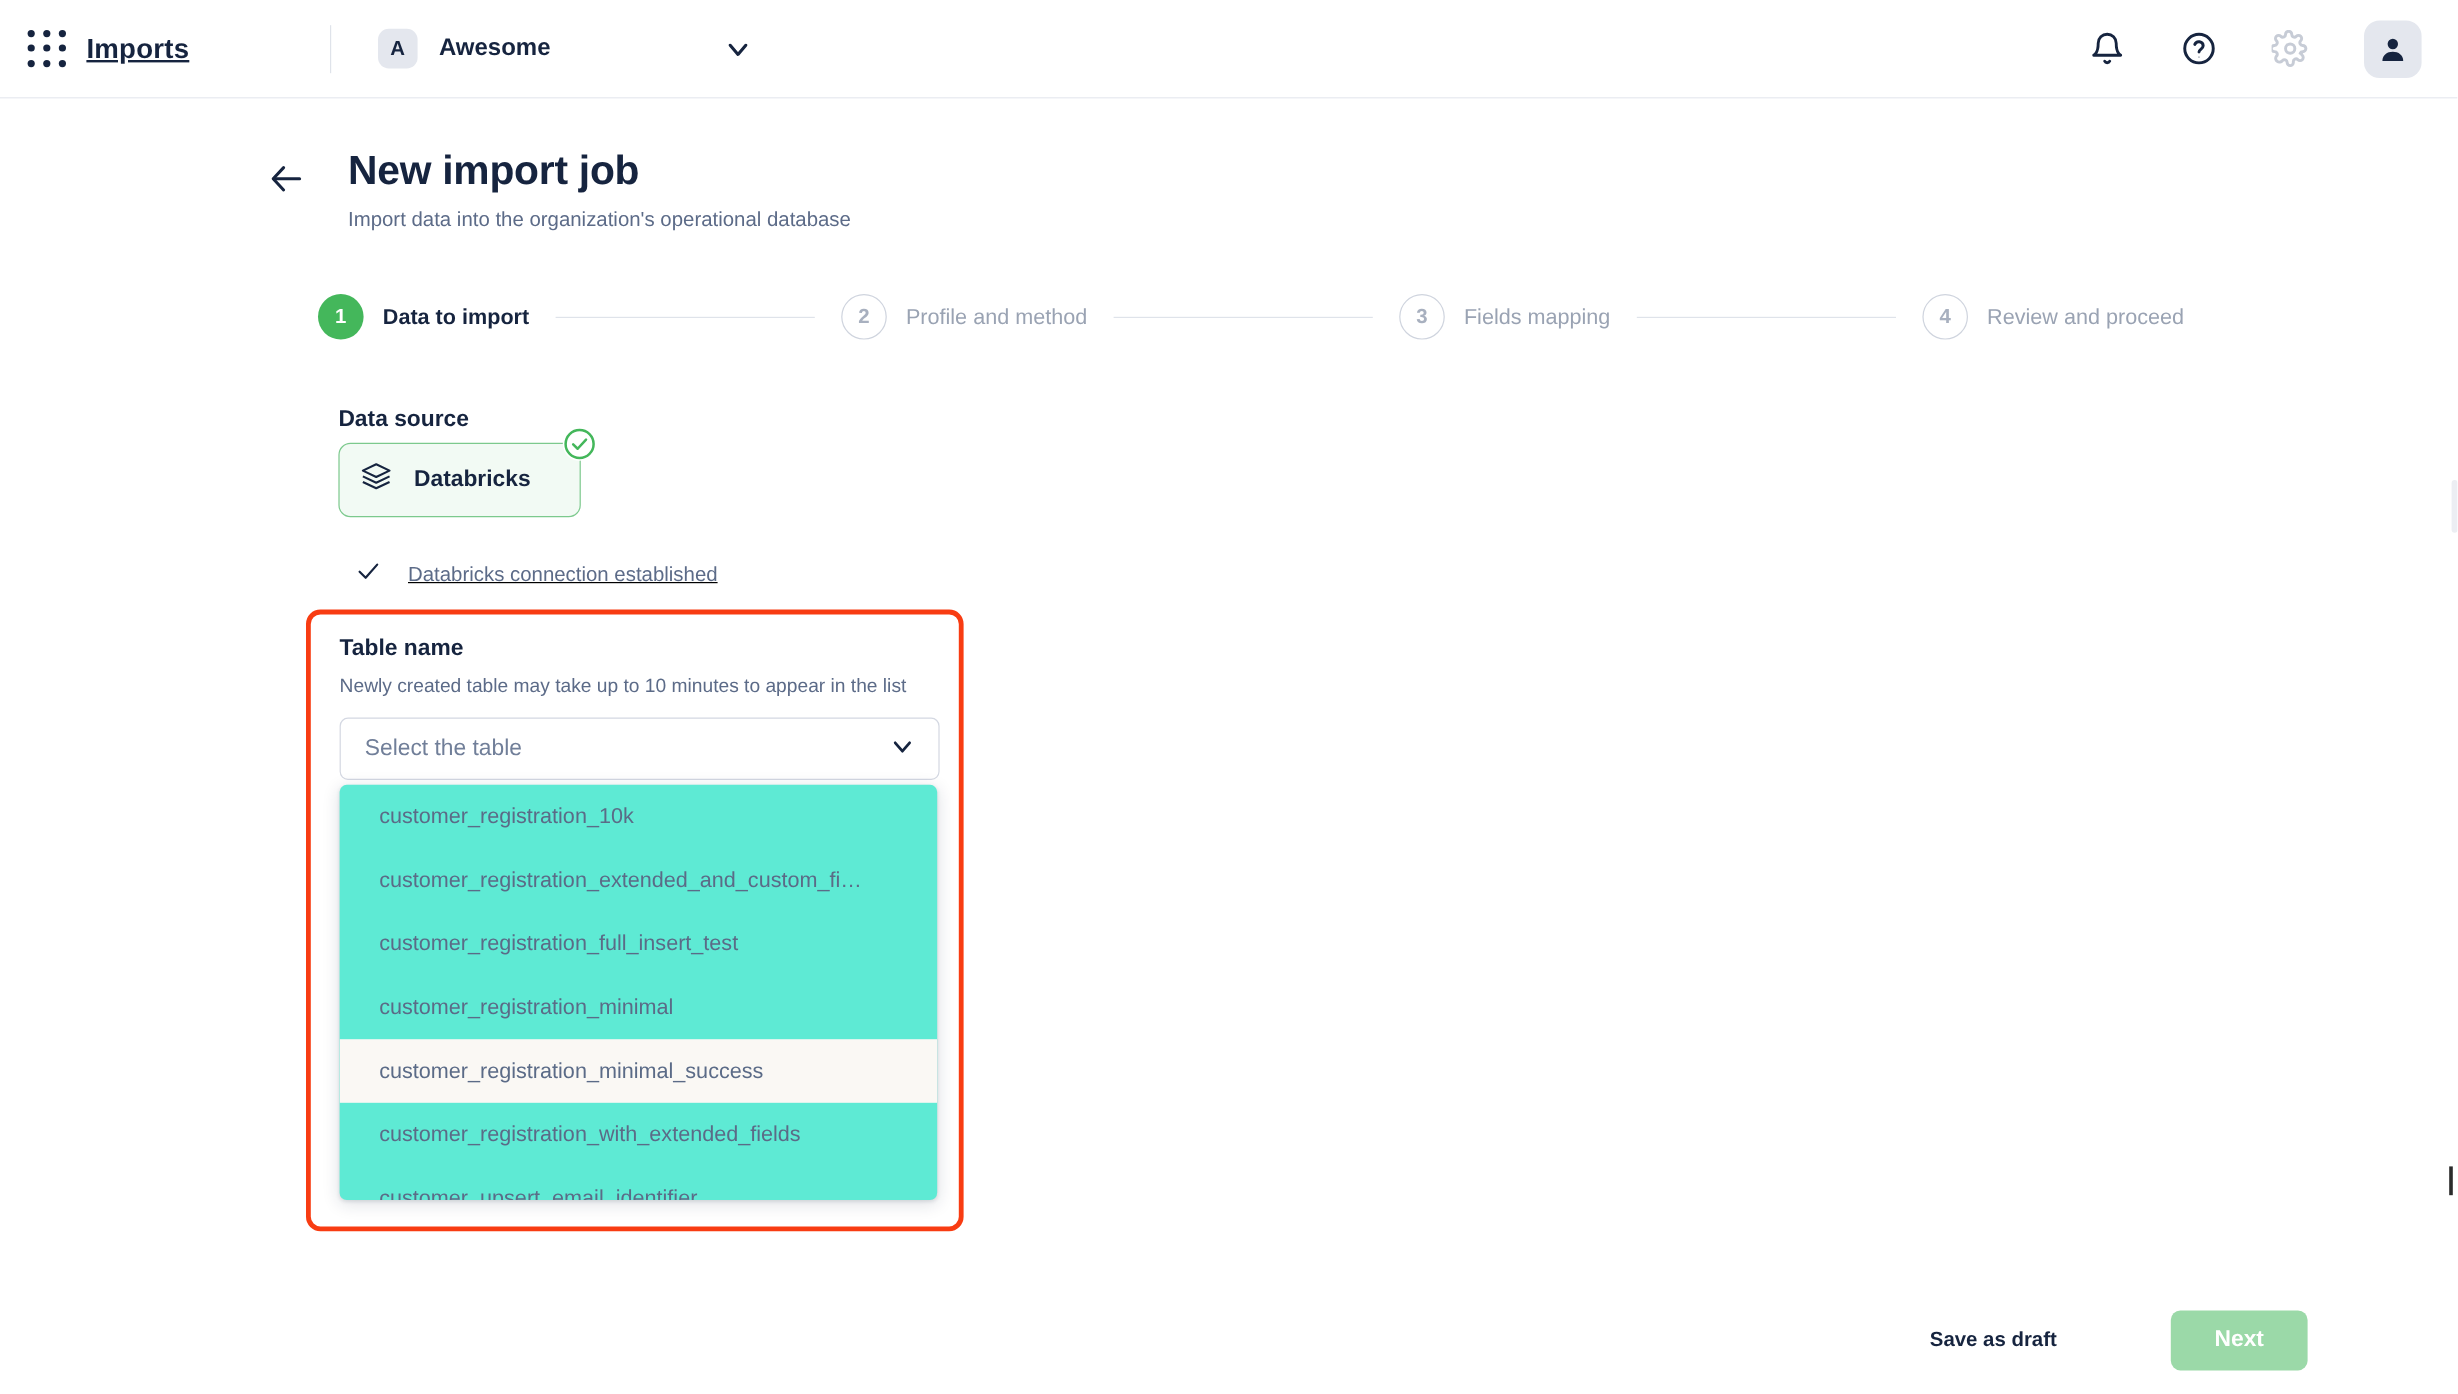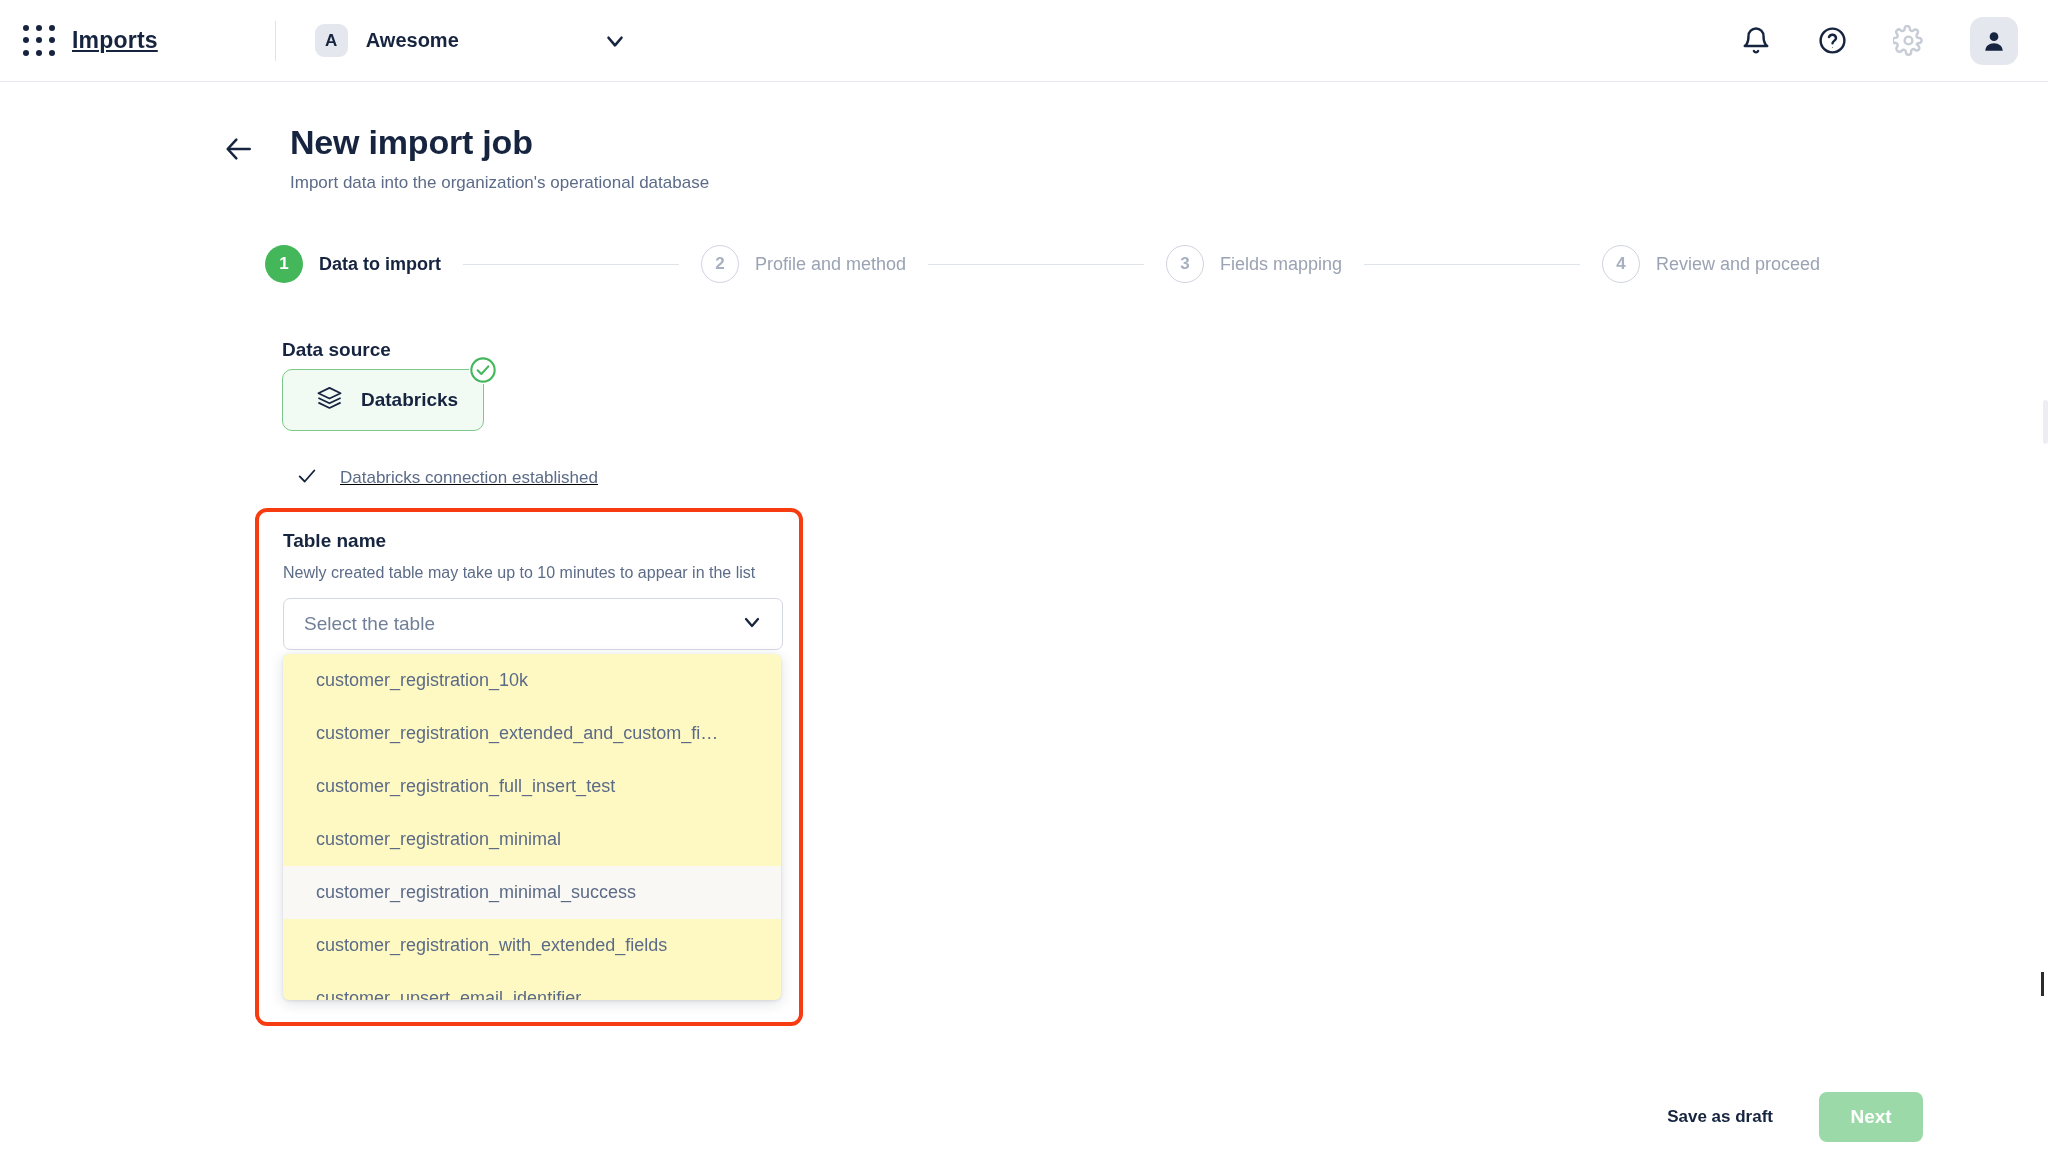--- a/index.html
+++ b/index.html
@@ -70,21 +70,21 @@
   .step-label { margin-left:16px; font-size:18px; white-space:nowrap; }
   .step.active .step-label { color:#16243f; font-weight:700; }
   .step.idle .step-label { color:#9aa3b3; font-weight:400; }
   .step-line { flex:1 1 auto; height:1px; background:#dfe3ea; margin:0 22px; min-width:40px; }
 
   
   .ds-label { position:absolute; left:282px; top:339px; font-size:19px; font-weight:700; color:#16243f; }
   .ds-card-wrap { position:absolute; left:282px; top:369px; }
   .ds-card {
     width:202px; height:62px; border:1.5px solid #7cc98d; border-radius:10px;
-    background:#f2faf4; display:flex; align-items:center; padding-left:32px; cursor:pointer;
+    background:#f2faf4; display:flex; align-items:center; padding-left:16px; cursor:pointer;
   }
   .ds-card-name { margin-left:17px; font-size:19px; font-weight:700; color:#16243f; }
   .ds-badge {
     position:absolute; right:-13px; top:-13px;
     width:28px; height:28px; border-radius:50%; background:#fff;
     display:flex; align-items:center; justify-content:center;
   }
   .ds-conn { position:absolute; left:296px; top:465px; display:flex; align-items:center;text-decoration:underline; }
   .ds-conn-text { margin-left:22px; font-size:17px; color:#5c6b88; }
 
@@ -99,38 +99,38 @@
   .tn-help { position:absolute; left:283px; top:564px; font-size:16px; color:#5c6b88; }
   .select-box {
     position:absolute; left:283px; top:598px; width:500px; height:52px;
     border:1px solid #d4d8e2; border-radius:7px; background:#fff;
     display:flex; align-items:center; padding:0 18px 0 20px; cursor:pointer;
   }
   .select-placeholder { flex:1; font-size:19px; color:#717f99; }
 
   .dropdown {
     position:absolute; left:283px; top:654px; width:498px; height:346px;
-    background:#fef9c3; border-radius:6px;
+    background:#5eead4; border-radius:6px;
     box-shadow:0 3px 14px rgba(22,36,63,.14), 0 1px 3px rgba(22,36,63,.10);
     overflow:hidden;
   }
   .dd-item {
     height:53px; display:flex; align-items:center; padding-left:33px;
     font-size:18px; color:#5b6b87; cursor:pointer; white-space:nowrap;
   }
   .dd-item.highlight { background:#faf8f4; }
 
   
   .footer { position:absolute; right:125px; top:1092px; display:flex; align-items:center; }
   .btn-draft {
     font-size:17px; font-weight:700; color:#16243f; background:none; border:none;
     cursor:pointer; padding:10px 4px; font-family:inherit;
   }
   .btn-next {
-    margin-left:42px; width:104px; height:50px; border-radius:8px;
+    margin-left:91px; width:114px; height:50px; border-radius:8px;
     background:#9bd9a8; color:#fff; border:none; font-size:19px; font-weight:700;
     cursor:pointer; font-family:inherit;
   }
 
   
   .scroll-hint { position:absolute; right:0; top:400px; width:5px; height:44px; background:#eceef3; border-radius:3px; }
   .caret-mark { position:absolute; right:4px; top:972px; width:3px; height:24px; background:#2b2b2b; }
 </style>
 </head>
 <body>

